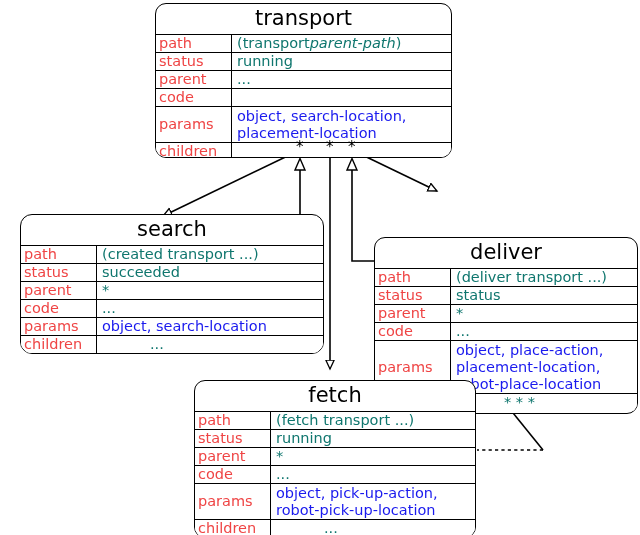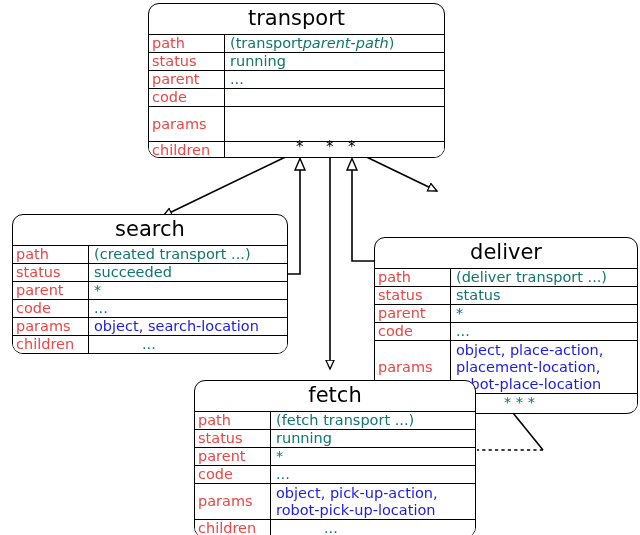--- a/index.html
+++ b/index.html
@@ -119,21 +119,21 @@
       <polyline points="374,261 352,261 352,170" fill="none" stroke="#000" stroke-width="1.6"></polyline>
       <path d="M347,170 L352,158.5 L357,170 Z" fill="#ffffff" stroke="#000000" stroke-width="1.4"></path>
     </g>
 
     <g>
       <line x1="483" y1="376" x2="543" y2="450" stroke="#000" stroke-width="1.6"></line>
       <line x1="543" y1="450" x2="477" y2="450" stroke="#000" stroke-width="1.7" stroke-dasharray="3.2,3.2"></line>
     </g>
   </svg>
 
-  <div class="node" id="node-transport" style="left:148px;top:3px;width:297px;height:155px;">
+  <div class="node" id="node-transport" style="left:155px;top:3px;width:297px;height:155px;">
     <div class="title">transport</div>
     <div class="rows">
 
       <div class="row">
         <div class="k">path</div>
         <div class="v"><span>(transport </span><i>parent-path</i><span>)</span></div>
       </div>
 
       <div class="row">
         <div class="k">status</div>
@@ -144,34 +144,36 @@
         <div class="k">parent</div>
         <div class="v">...</div>
       </div>
 
       <div class="row">
         <div class="k">code</div>
       </div>
 
       <div class="row multiline tall">
         <div class="k">params</div>
+        <div class="v blue">object, search-location,
+placement-location</div>
       </div>
 
       <div class="row">
         <div class="k">children</div>
         <div class="v star"></div>
       </div>
     </div>
   </div>
 
   <div class="star-marks" style="left:296px;top:140px;">*</div>
   <div class="star-marks" style="left:326px;top:140px;">*</div>
   <div class="star-marks" style="left:348px;top:140px;">*</div>
 
-  <div class="node" id="node-search" style="left:12px;top:214px;width:276px;height:140px;">
+  <div class="node" id="node-search" style="left:20px;top:214px;width:304px;height:140px;border-radius:12px;">
     <div class="title">search</div>
     <div class="rows">
 
       <div class="row">
         <div class="k">path</div>
         <div class="v">(created transport ...)</div>
       </div>
 
       <div class="row">
         <div class="k">status</div>

